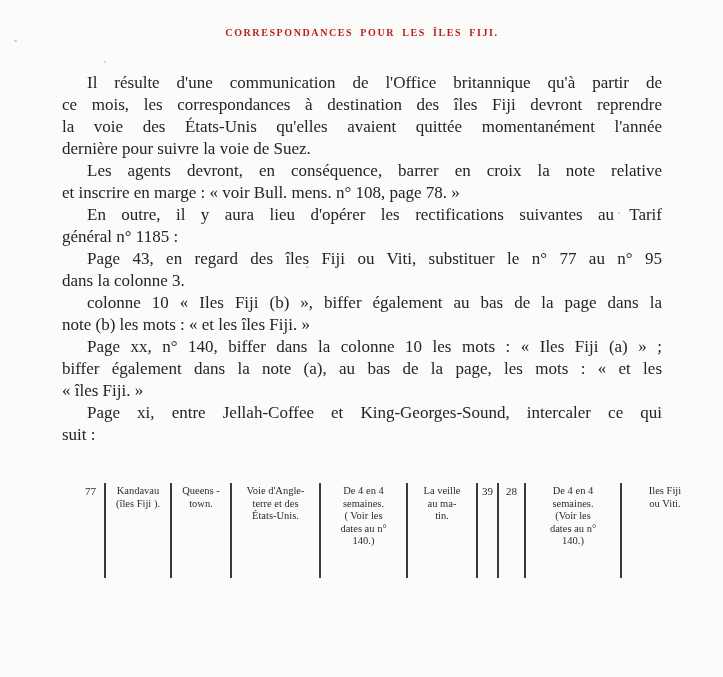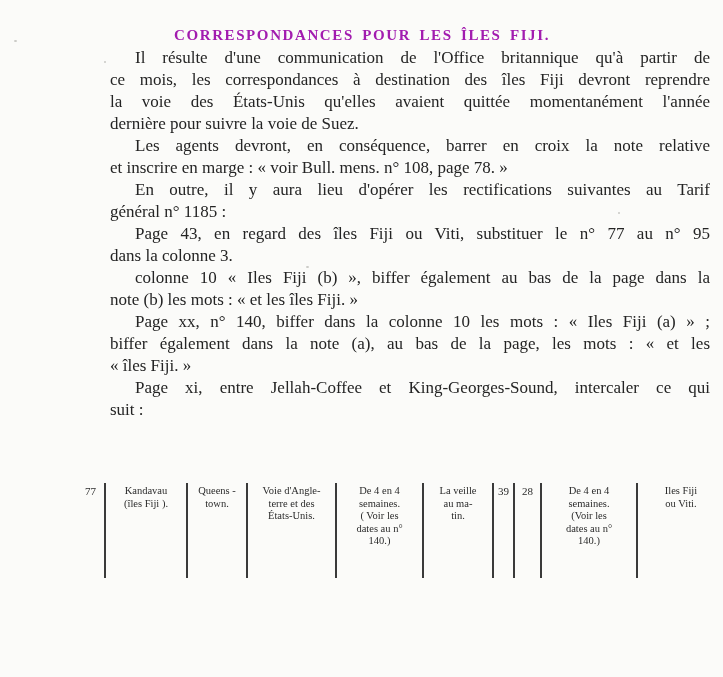--- a/index.html
+++ b/index.html
@@ -4,46 +4,45 @@
 <style>
   html, body { margin:0; padding:0; background:#ffffff; }
   .page {
     position:relative; width:723px; height:677px;
     background:#fbfbf9; color:#242424;
     font-family:"Liberation Serif","DejaVu Serif",serif;
     overflow:hidden;
   }
   .doc-title {
     position:absolute; top:27px; left:62px; width:600px;
-    text-align:center; font-size:15px; font-weight:bold;
-    letter-spacing:1.6px; word-spacing:3px; color:#a21caf;
+    text-align:center; font-size:10px; font-weight:bold;
+    letter-spacing:1.6px; word-spacing:3px; color:#b91c1c;
   }
   .body-text {
-    position:absolute; top:47px; left:62px; width:600px;
+    position:absolute; top:72px; left:62px; width:600px;
     font-size:17px;
-    margin-left:48px;
   }
   .para { margin:0; }
   .para .tline {
     line-height:22px;
     text-align:justify; text-align-last:justify;
   }
   .para .tline:first-child { text-indent:25px; }
   .para .tline:last-child { text-align-last:left; }
 
   .tariff-table {
     position:absolute; left:80px; top:483px; height:95px;
     display:flex; align-items:stretch;
     font-size:10.5px; color:#2b2b2b;
   }
   .vrule { width:2px; background:#3a3a3a; }
   .cell { padding-top:2px; text-align:center; }
   .cell .tline { line-height:12.5px; }
   .c1  { width:21px; padding-right:3px; font-size:11px; }
-  .c2  { width:80px; }
+  .c2  { width:64px; }
   .c3  { width:58px; }
   .c4  { width:87px; }
   .c5  { width:85px; }
   .c6  { width:68px; }
   .c7  { width:19px; font-size:11px; }
   .c8  { width:25px; font-size:11px; }
   .c9  { width:94px; }
   .c10 { width:86px; }
 
   .speck { position:absolute; background:#9a9a94; border-radius:50%; opacity:.5; }

